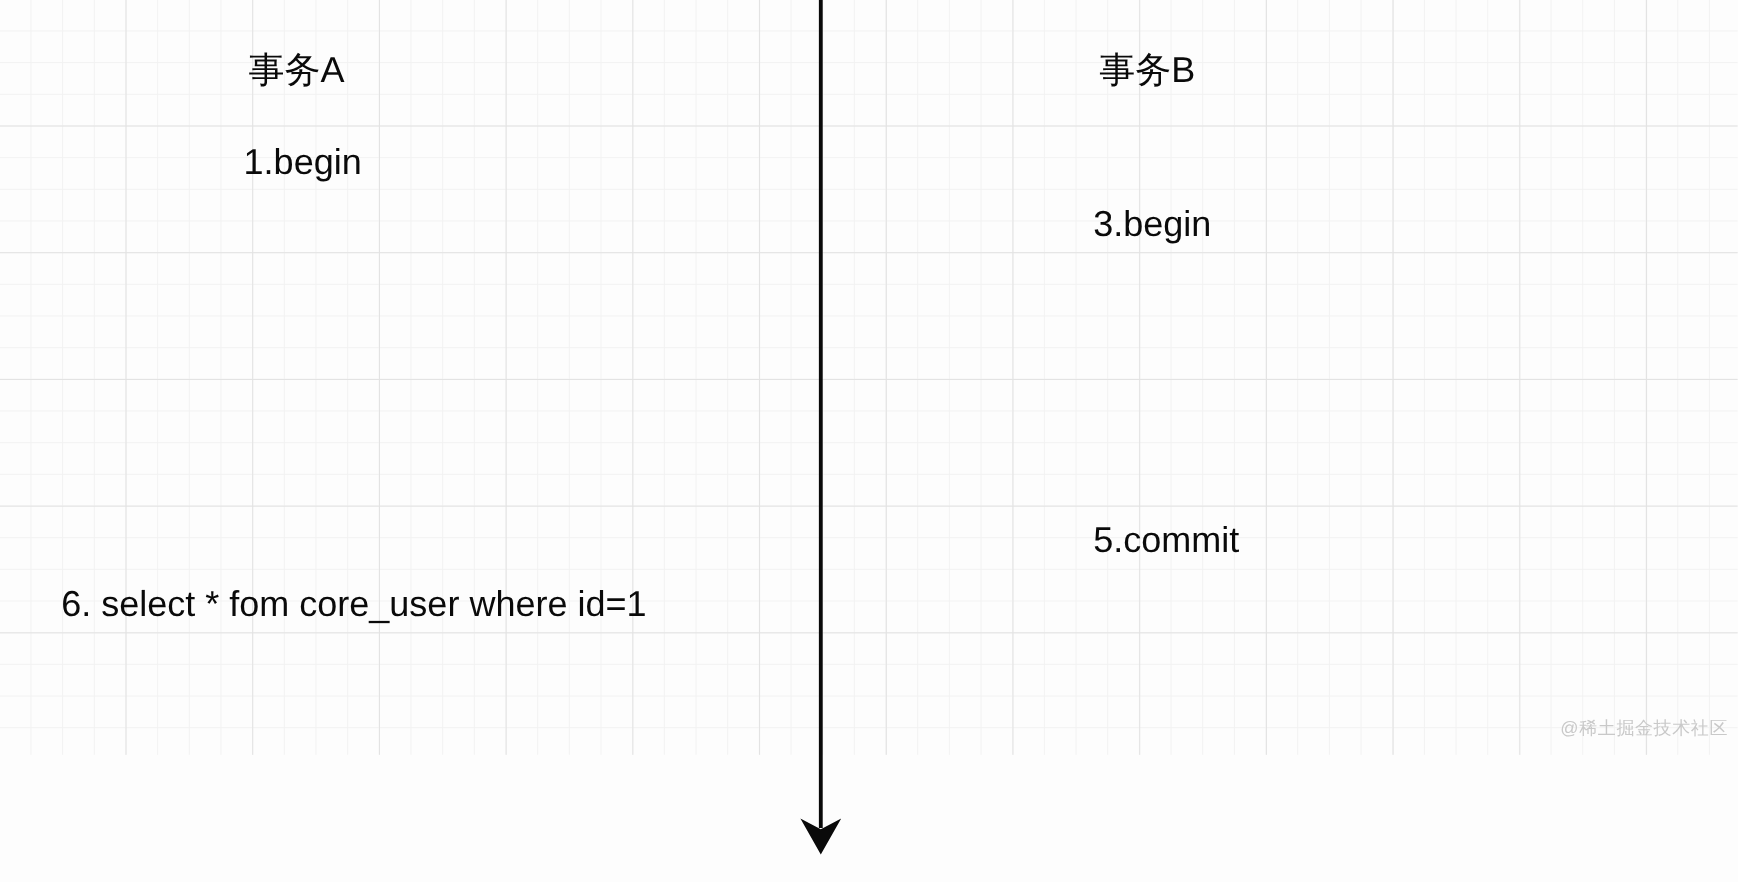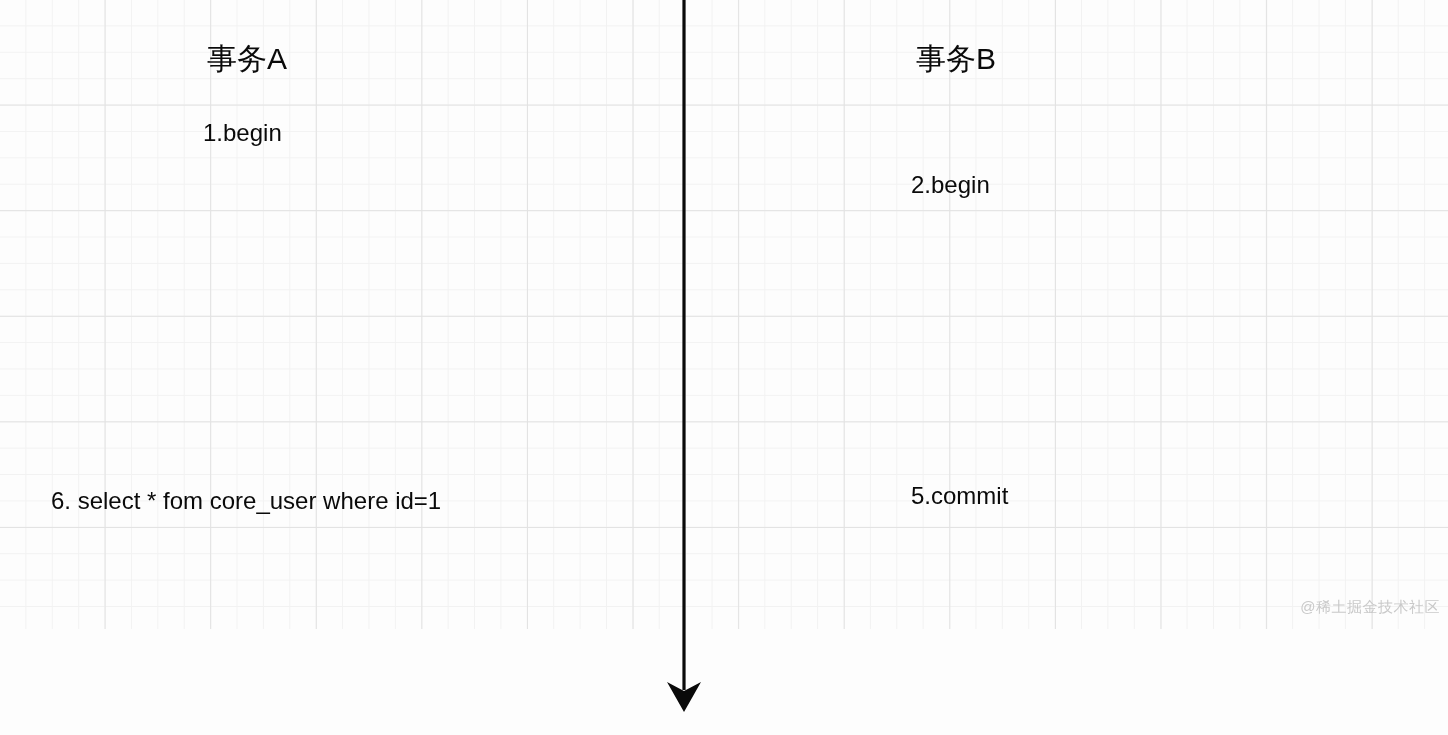--- a/index.html
+++ b/index.html
@@ -50,21 +50,21 @@
     color: #0a0a0a;
     line-height: 1;
     font-family: "Liberation Sans", "DejaVu Sans", sans-serif;
   }
 
   .title {
     font-size: 30px;
   }
 
   .step {
-    font-size: 24px;
+    font-size: 30px;
   }
 
   .watermark {
     position: absolute;
     right: 8px;
     bottom: 12px;
     font-size: 15px;
     color: #c9c9c9;
     white-space: pre;
     font-family: "Liberation Sans", "DejaVu Sans", sans-serif;
@@ -80,23 +80,23 @@
     <line x1="684" y1="0" x2="684" y2="690" stroke="#0a0a0a" stroke-width="3.2"></line>
     <path d="M 684 712 L 667 682 L 684 691 L 701 682 Z" fill="#0a0a0a"></path>
   </svg>
 
   <div class="lbl title" style="left:207px; top:44px;">事务A</div>
 
   <div class="lbl title" style="left:916px; top:44px;">事务B</div>
 
   <div class="lbl step" style="left:203px; top:121px;">1.begin</div>
 
-  <div class="lbl step" style="left:911px; top:173px;">2.begin</div>
+  <div class="lbl step" style="left:911px; top:173px;">3.begin</div>
 
 
 
-  <div class="lbl step" style="left:911px; top:436px;margin-top:48px;">5.commit</div>
+  <div class="lbl step" style="left:911px; top:436px;">5.commit</div>
 
   <div class="lbl step" style="left:51px; top:489px;">6. select * fom core_user where id=1</div>
 
   <div class="watermark">@稀土掘金技术社区</div>
 
 </div>
 
 </body></html>

